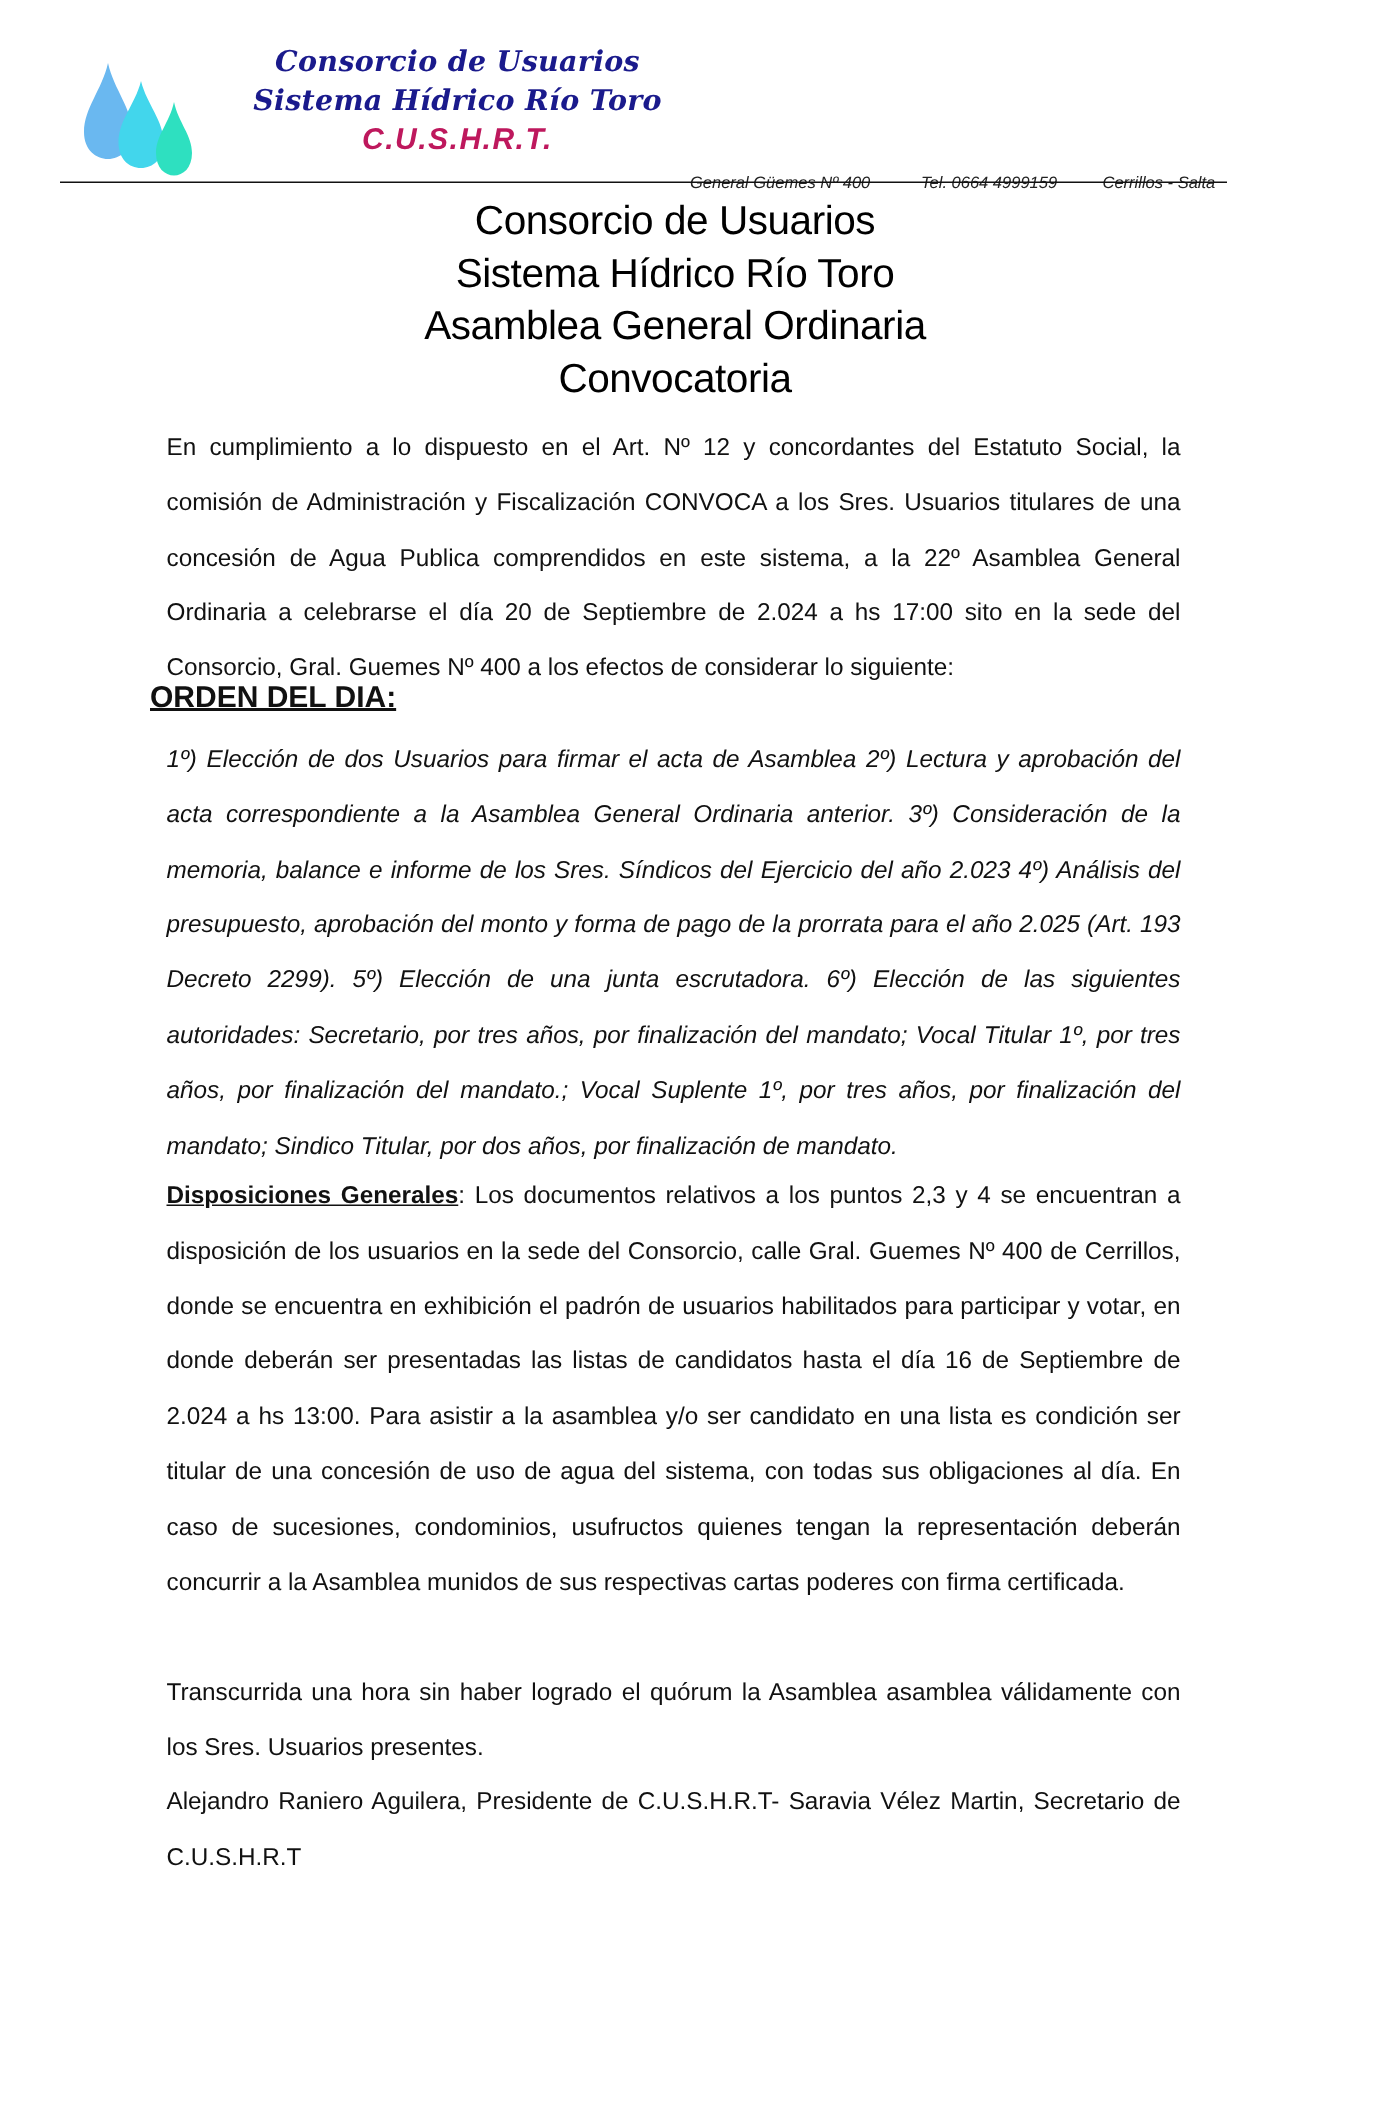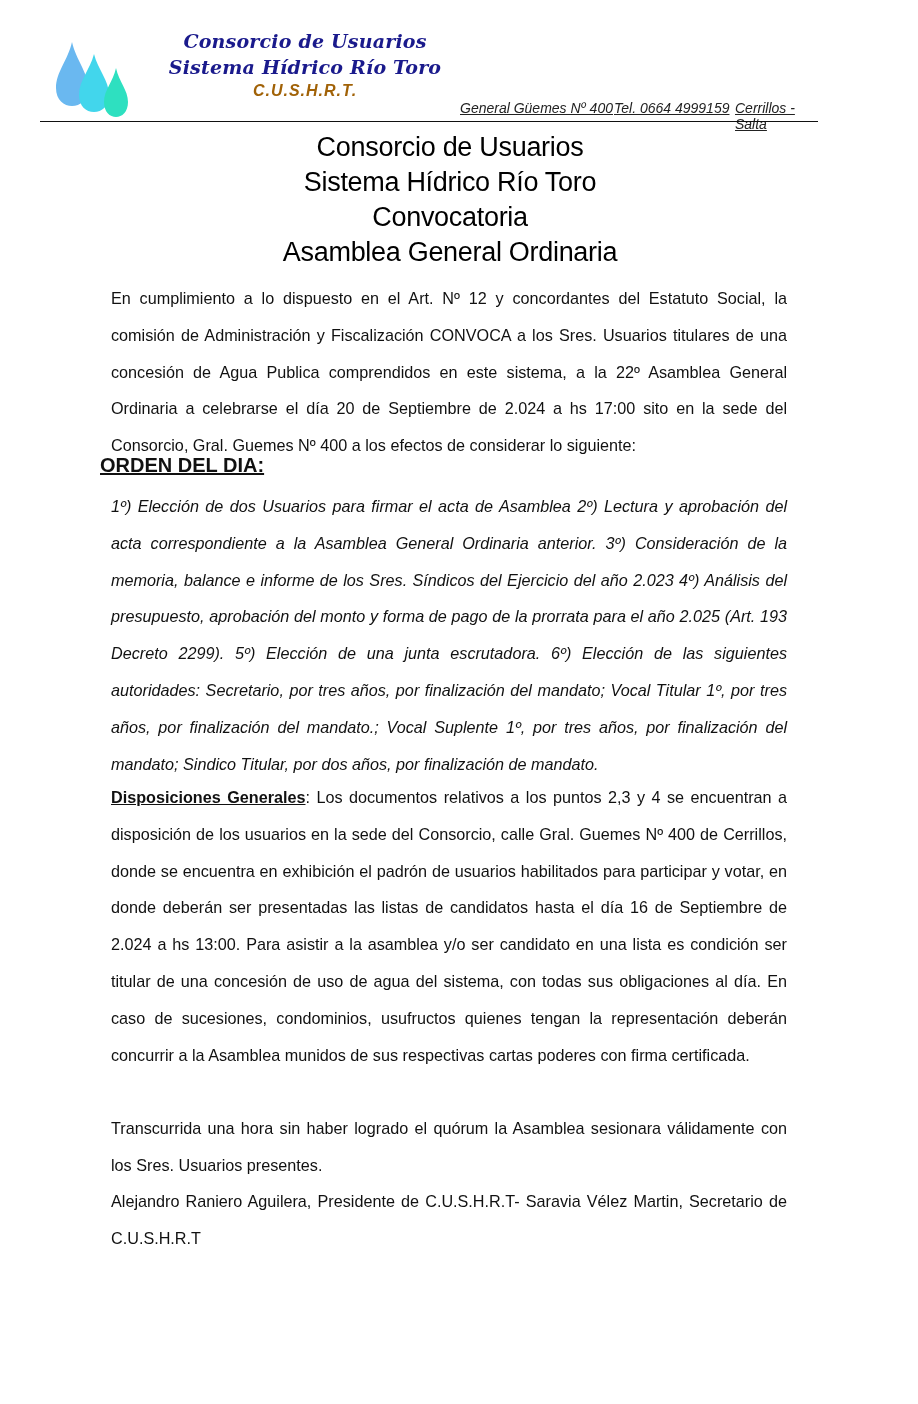--- a/index.html
+++ b/index.html
@@ -3,22 +3,22 @@
 <meta charset="utf-8">
 <style>
   html, body { margin: 0; padding: 0; background: #ffffff; }
   body { width: 918px; height: 1404px; position: relative; overflow: hidden; color: #111; }
   .letterhead { position: absolute; left: 40px; top: 20px; width: 778px; height: 102px; }
   .drops { position: absolute; left: 14px; top: 20px; width: 80px; height: 78px; }
   .lh-title { position: absolute; left: 120px; width: 290px; text-align: center;
     font-family: "DejaVu Serif", serif; font-style: italic; font-weight: bold; color: #1a1a8c; font-size: 19px; letter-spacing: 0.2px; }
   .lh-t1 { top: 10px; }
   .lh-t2 { top: 36px; }
-  .lh-t3 { top: 62px; font-family: "Liberation Sans", sans-serif; font-style: italic; font-weight: bold; color: #a16207; font-size: 16px; letter-spacing: 1px; }
-  .lh-contact { position: absolute; top: 80px; font-family: "Liberation Sans", sans-serif; font-style: italic; font-size: 14px; color: #222; text-decoration: underline; }
+  .lh-t3 { top: 62px; font-family: "Liberation Sans", sans-serif; font-style: italic; font-weight: bold; color: #be185d; font-size: 20px; letter-spacing: 1px; }
+  .lh-contact { position: absolute; top: 96px; font-family: "Liberation Sans", sans-serif; font-style: italic; font-size: 11px; color: #222; }
   .lh-c1 { left: 420px; } .lh-c2 { left: 574px; } .lh-c3 { left: 695px; }
   .lh-rule { position: absolute; left: 0; top: 101px; width: 778px; height: 1px; background: #111; }
 
   .titles { position: absolute; left: 100px; top: 130px; width: 700px; text-align: center;
     font-family: "Liberation Sans", sans-serif; font-size: 27px; line-height: 35px; color: #000; }
   .titles div { letter-spacing: -0.3px; }
 
   .body { position: absolute; left: 111px; top: 264px; width: 676px;
     font-family: "Liberation Sans", sans-serif; font-size: 16.2px; line-height: 36.8px; color: #111; }
   .body p { margin: 0; text-align: justify; }
@@ -45,25 +45,25 @@
   <div class="lh-title lh-t3">C.U.S.H.R.T.</div>
   <div class="lh-contact lh-c1">General Güemes Nº 400</div>
   <div class="lh-contact lh-c2">Tel. 0664 4999159</div>
   <div class="lh-contact lh-c3">Cerrillos - Salta</div>
   <div class="lh-rule"></div>
 </div>
 
 <div class="titles">
   <div>Consorcio de Usuarios</div>
   <div>Sistema Hídrico Río Toro</div>
+  <div>Asamblea General Ordinaria</div>
   <div>Convocatoria</div>
-  <div>Asamblea General Ordinaria</div>
 </div>
 
 <div class="orden">ORDEN DEL DIA:</div>
 
 <div class="body">
   <p class="p-intro">En cumplimiento a lo dispuesto en el Art. Nº 12 y concordantes del Estatuto Social, la comisión de Administración y Fiscalización CONVOCA a los Sres. Usuarios titulares de una concesión de Agua Publica comprendidos en este sistema, a la 22º Asamblea General Ordinaria a celebrarse el día 20 de Septiembre de 2.024 a hs 17:00 sito en la sede del Consorcio, Gral. Guemes Nº 400 a los efectos de considerar lo siguiente:</p>
   <p class="p-orden">1º) Elección de dos Usuarios para firmar el acta de Asamblea 2º) Lectura y aprobación del acta correspondiente a la Asamblea General Ordinaria anterior. 3º) Consideración de la memoria, balance e informe de los Sres. Síndicos del Ejercicio del año 2.023 4º) Análisis del presupuesto, aprobación del monto y forma de pago de la prorrata para el año 2.025 (Art. 193 Decreto 2299). 5º) Elección de una junta escrutadora. 6º) Elección de las siguientes autoridades: Secretario, por tres años, por finalización del mandato; Vocal Titular 1º, por tres años, por finalización del mandato.; Vocal Suplente 1º, por tres años, por finalización del mandato; Sindico Titular, por dos años, por finalización de mandato.</p>
   <p class="p-disp"><span class="disp-label">Disposiciones Generales</span><span>: Los documentos relativos a los puntos 2,3 y 4 se encuentran a disposición de los usuarios en la sede del Consorcio, calle Gral. Guemes Nº 400 de Cerrillos, donde se encuentra en exhibición el padrón de usuarios habilitados para participar y votar, en donde deberán ser presentadas las listas de candidatos hasta el día 16 de Septiembre de 2.024 a hs 13:00. Para asistir a la asamblea y/o ser candidato en una lista es condición ser titular de una concesión de uso de agua del sistema, con todas sus obligaciones al día. En caso de sucesiones, condominios, usufructos quienes tengan la representación deberán concurrir a la Asamblea munidos de sus respectivas cartas poderes con firma certificada.</span></p>
-  <p class="p-trans">Transcurrida una hora sin haber logrado el quórum la Asamblea sesionara válidamente con los Sres. Usuarios presentes.</p>
+  <p class="p-trans">Transcurrida una hora sin haber logrado el quórum la Asamblea asamblea válidamente con los Sres. Usuarios presentes.</p>
   <p class="p-sign">Alejandro Raniero Aguilera, Presidente de C.U.S.H.R.T- Saravia Vélez Martin, Secretario de C.U.S.H.R.T</p>
 </div>
 
 </body></html>

